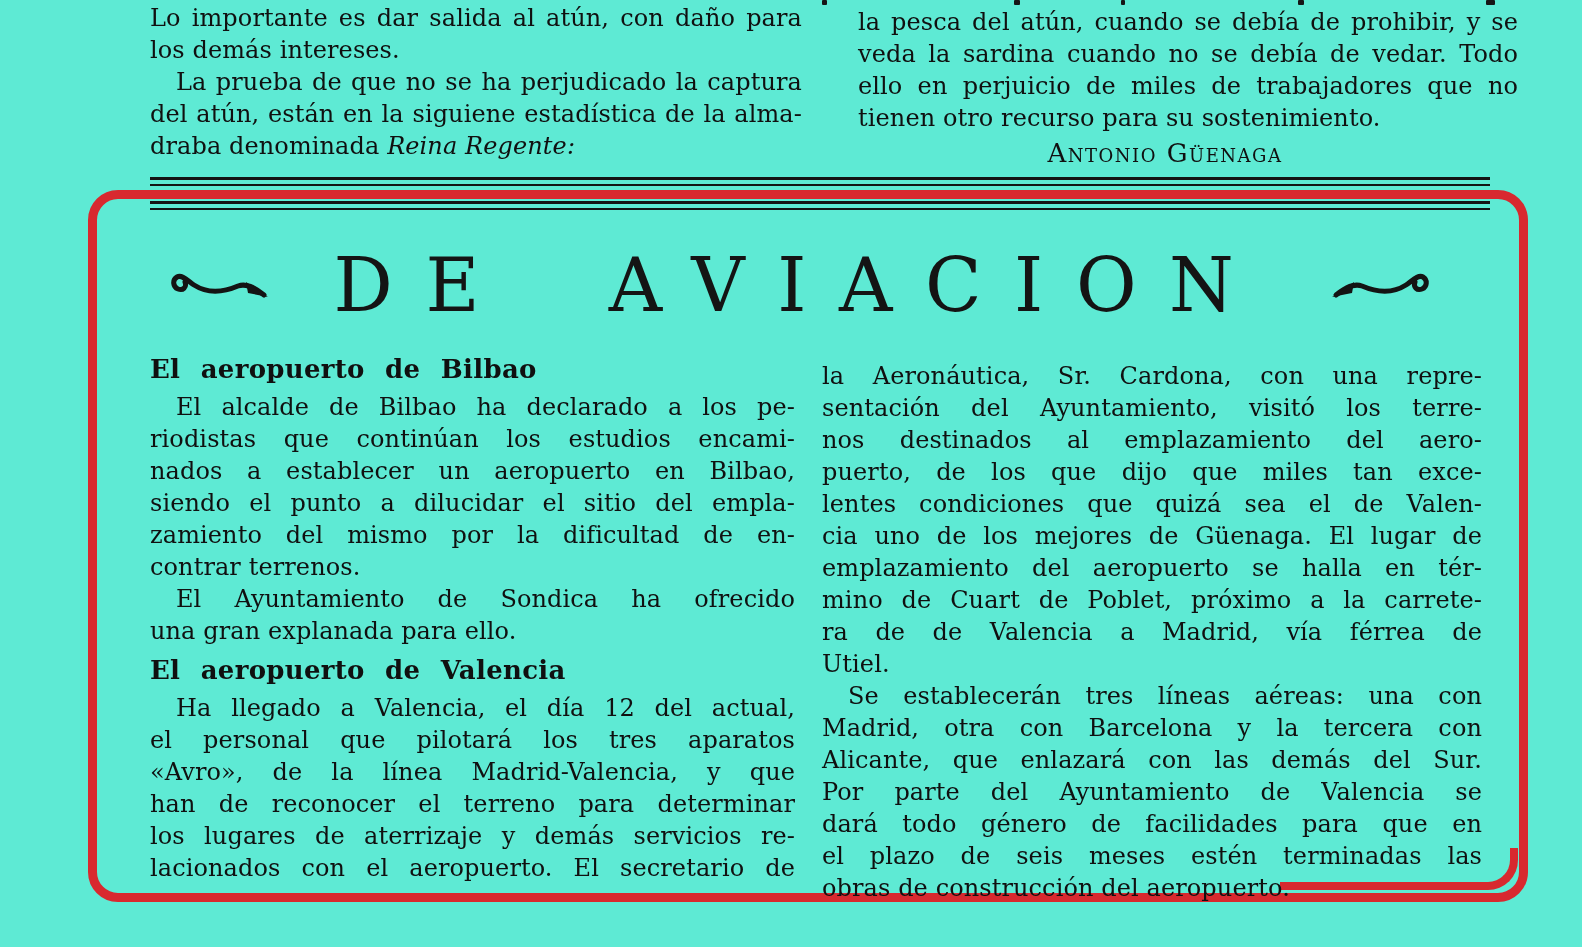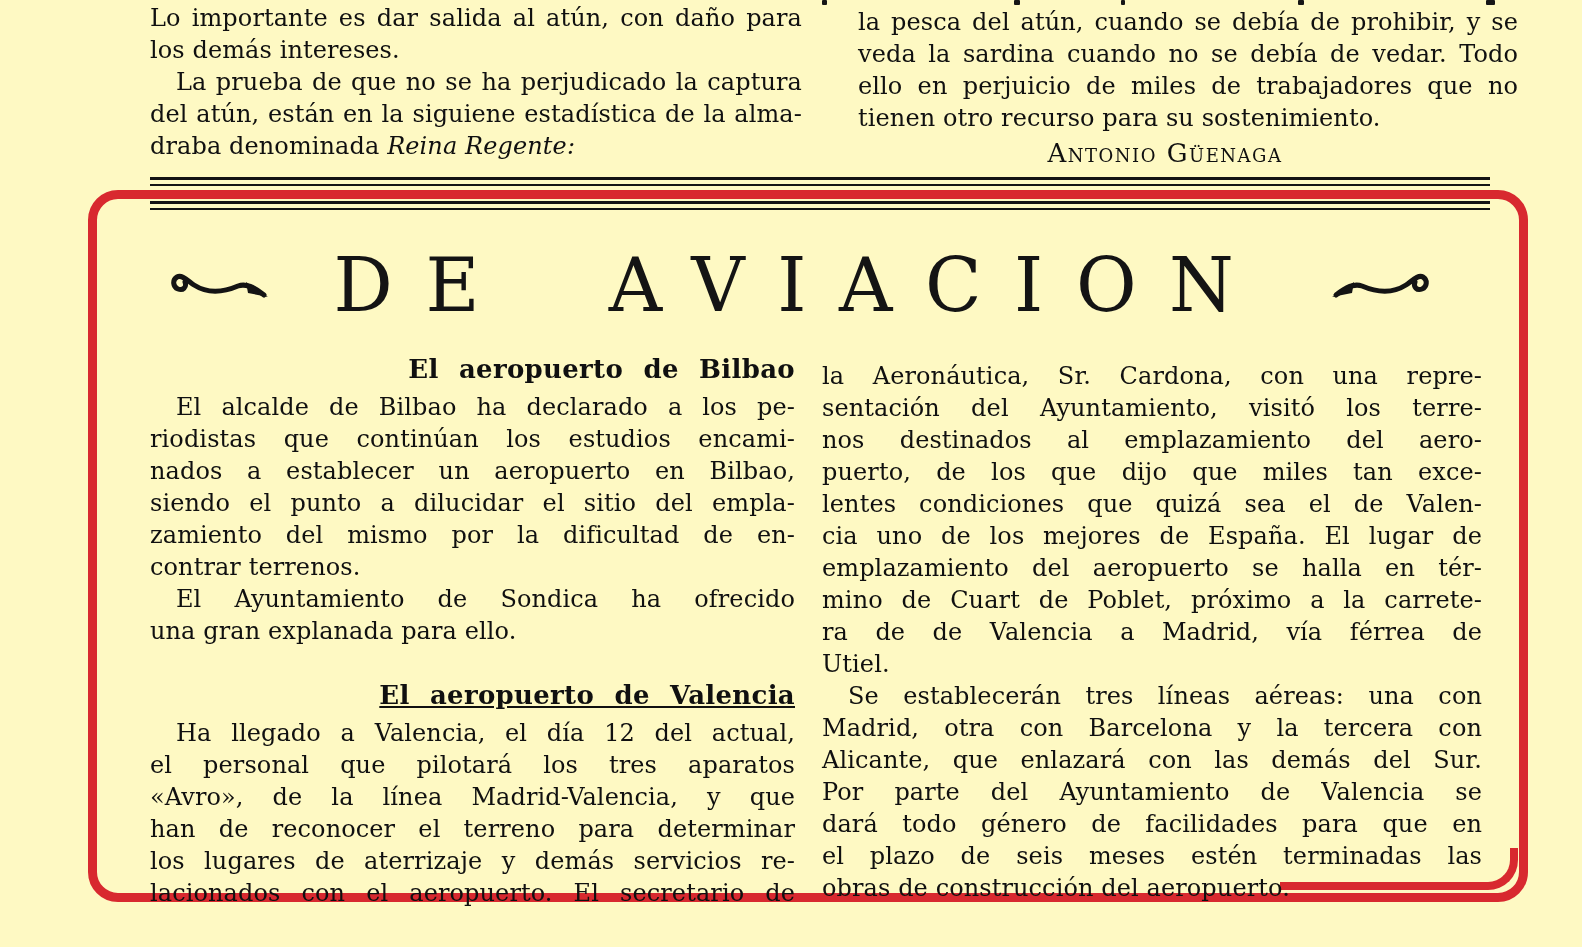--- a/index.html
+++ b/index.html
@@ -1,21 +1,21 @@
 <!DOCTYPE html>
 <html><head>
 <meta charset="utf-8">
 <style>
   * { margin: 0; padding: 0; box-sizing: border-box; }
   html, body { background: #ffffff; }
   .page {
     position: relative;
     width: 1582px;
     height: 947px;
-    background: #fef9c3;
+    background: #5eead4;
     overflow: hidden;
     font-family: "DejaVu Serif", "Liberation Serif", serif;
     color: #101010;
   }
 
   
   .para { width: 100%; }
   .line {
     text-align: justify;
     text-align-last: justify;
@@ -103,23 +103,22 @@
   
   .col-left  { position: absolute; left: 150px; top: 352px; width: 645px; }
   .col-right { position: absolute; left: 822px; top: 360px; width: 660px; }
   .col-heading {
     font-weight: bold;
     font-size: 26px;
     line-height: 34px;
     word-spacing: 11px;
     letter-spacing: 0.3px;
     margin-bottom: 5px;
-    text-align: right;
-  }
-  .col-heading.second { margin-top: 31px; text-decoration: underline; }
+  }
+  .col-heading.second { margin-top: 6px; }
   .col-left .para + .para { margin-top: 0px; }
 </style>
 </head>
 <body>
 
 <div class="page">
 
   <div class="clipped-frags">
     <i></i>
       <i></i>
@@ -193,21 +192,21 @@
       </div>
   </div>
 
   <div class="col-right">
     <div class="para">
         <div class="line">la Aeronáutica, Sr. Cardona, con una repre-</div>
         <div class="line">sentación del Ayuntamiento, visitó los terre-</div>
         <div class="line">nos destinados al emplazamiento del aero-</div>
         <div class="line">puerto, de los que dijo que miles tan exce-</div>
         <div class="line">lentes condiciones que quizá sea el de Valen-</div>
-        <div class="line">cia uno de los mejores de España. El lugar de</div>
+        <div class="line">cia uno de los mejores de Güenaga. El lugar de</div>
         <div class="line">emplazamiento del aeropuerto se halla en tér-</div>
         <div class="line">mino de Cuart de Poblet, próximo a la carrete-</div>
         <div class="line">ra de de Valencia a Madrid, vía férrea de</div>
         <div class="line">Utiel.</div>
       </div>
     <div class="para indent">
         <div class="line">Se establecerán tres líneas aéreas: una con</div>
         <div class="line">Madrid, otra con Barcelona y la tercera con</div>
         <div class="line">Alicante, que enlazará con las demás del Sur.</div>
         <div class="line">Por parte del Ayuntamiento de Valencia se</div>

